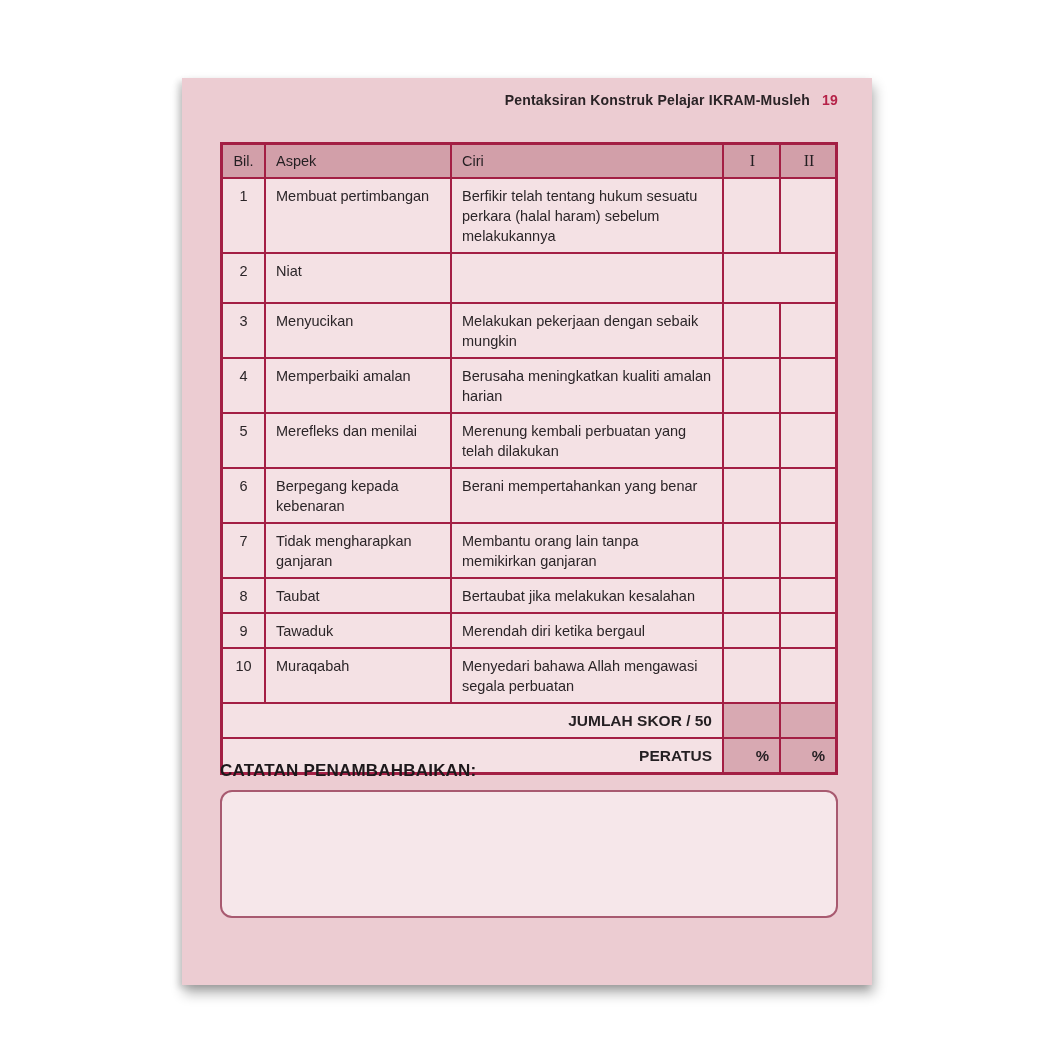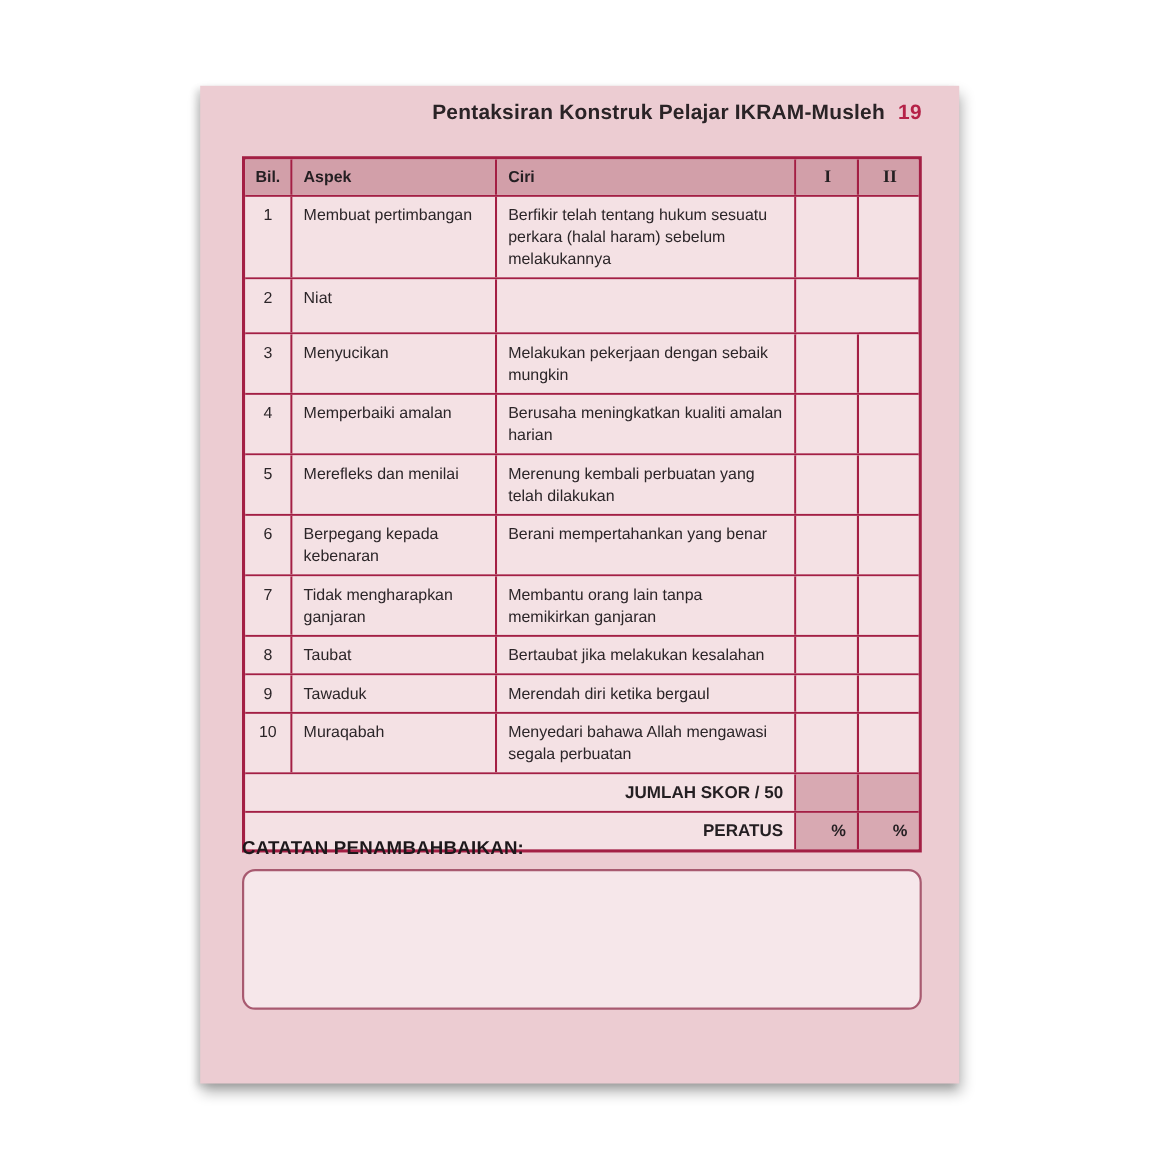--- a/index.html
+++ b/index.html
@@ -23,21 +23,21 @@
     width: 690px;
     height: 907px;
     background: #ecccd2;
     box-shadow: -4px 3px 6px rgba(0,0,0,0.12), 2px 8px 12px rgba(0,0,0,0.32);
   }
   
   .runhead {
     position: absolute;
     top: 14px;
     right: 34px;
-    font-size: 19px;
+    font-size: 14px;
     font-weight: 600;
     color: #2a2326;
     letter-spacing: 0.2px;
     white-space: nowrap;
   }
   .runhead .pagenum {
     color: #b52248;
     margin-left: 12px;
     font-weight: 700;
   }
@@ -65,21 +65,21 @@
     padding: 7px 8px 6px 10px;
     font-size: 14.5px;
     line-height: 20px;
     color: #2b2528;
     background: #f4e1e4;
   }
   .td:last-child { border-right: none; }
   .td.bil { text-align: center; padding-left: 2px; padding-right: 2px; }
   .hdr .td {
     background: #d29fa9;
-    font-weight: 700;
+    font-weight: 400;
     color: #241f22;
     padding-top: 6px;
     padding-bottom: 6px;
   }
   .hdr .td.roman {
     font-family: "Liberation Serif", serif;
     text-align: center;
     font-size: 16px;
   }
   .rh-lg { min-height: 70px; }

